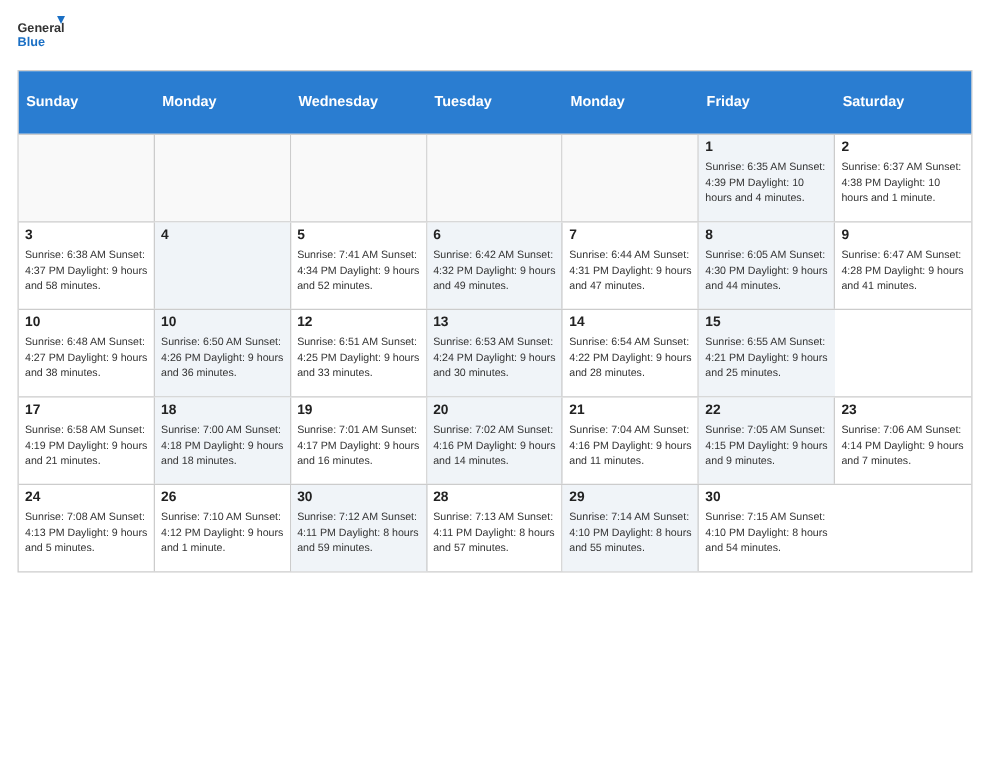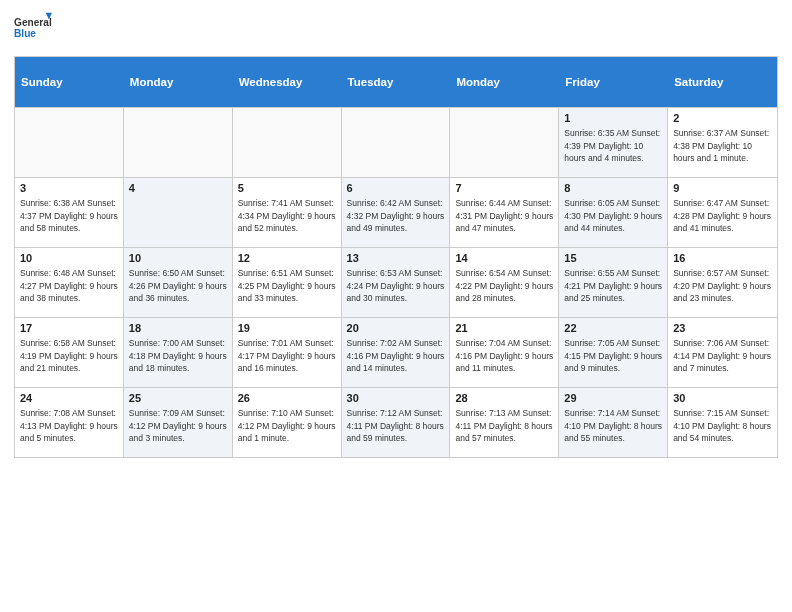--- a/index.html
+++ b/index.html
@@ -228,27 +228,20 @@
 Daylight: 9 hours
 and 28 minutes.</div>
           </div>
           <div class="cal-cell shaded">
             <span class="day-num">15</span>
             <div class="cell-info">Sunrise: 6:55 AM
 Sunset: 4:21 PM
 Daylight: 9 hours
 and 25 minutes.</div>
           </div>
-          <div class="cal-cell">
-            <span class="day-num">16</span>
-            <div class="cell-info">Sunrise: 6:57 AM
-Sunset: 4:20 PM
-Daylight: 9 hours
-and 23 minutes.</div>
-          </div>
         </div>
         <div class="cal-row">
           <div class="cal-cell">
             <span class="day-num">17</span>
             <div class="cell-info">Sunrise: 6:58 AM
 Sunset: 4:19 PM
 Daylight: 9 hours
 and 21 minutes.</div>
           </div>
           <div class="cal-cell shaded">
@@ -294,27 +287,20 @@
 and 7 minutes.</div>
           </div>
         </div>
         <div class="cal-row">
           <div class="cal-cell">
             <span class="day-num">24</span>
             <div class="cell-info">Sunrise: 7:08 AM
 Sunset: 4:13 PM
 Daylight: 9 hours
 and 5 minutes.</div>
-          </div>
-          <div class="cal-cell shaded">
-            <span class="day-num">25</span>
-            <div class="cell-info">Sunrise: 7:09 AM
-Sunset: 4:12 PM
-Daylight: 9 hours
-and 3 minutes.</div>
           </div>
           <div class="cal-cell">
             <span class="day-num">26</span>
             <div class="cell-info">Sunrise: 7:10 AM
 Sunset: 4:12 PM
 Daylight: 9 hours
 and 1 minute.</div>
           </div>
           <div class="cal-cell shaded">
             <span class="day-num">30</span>

